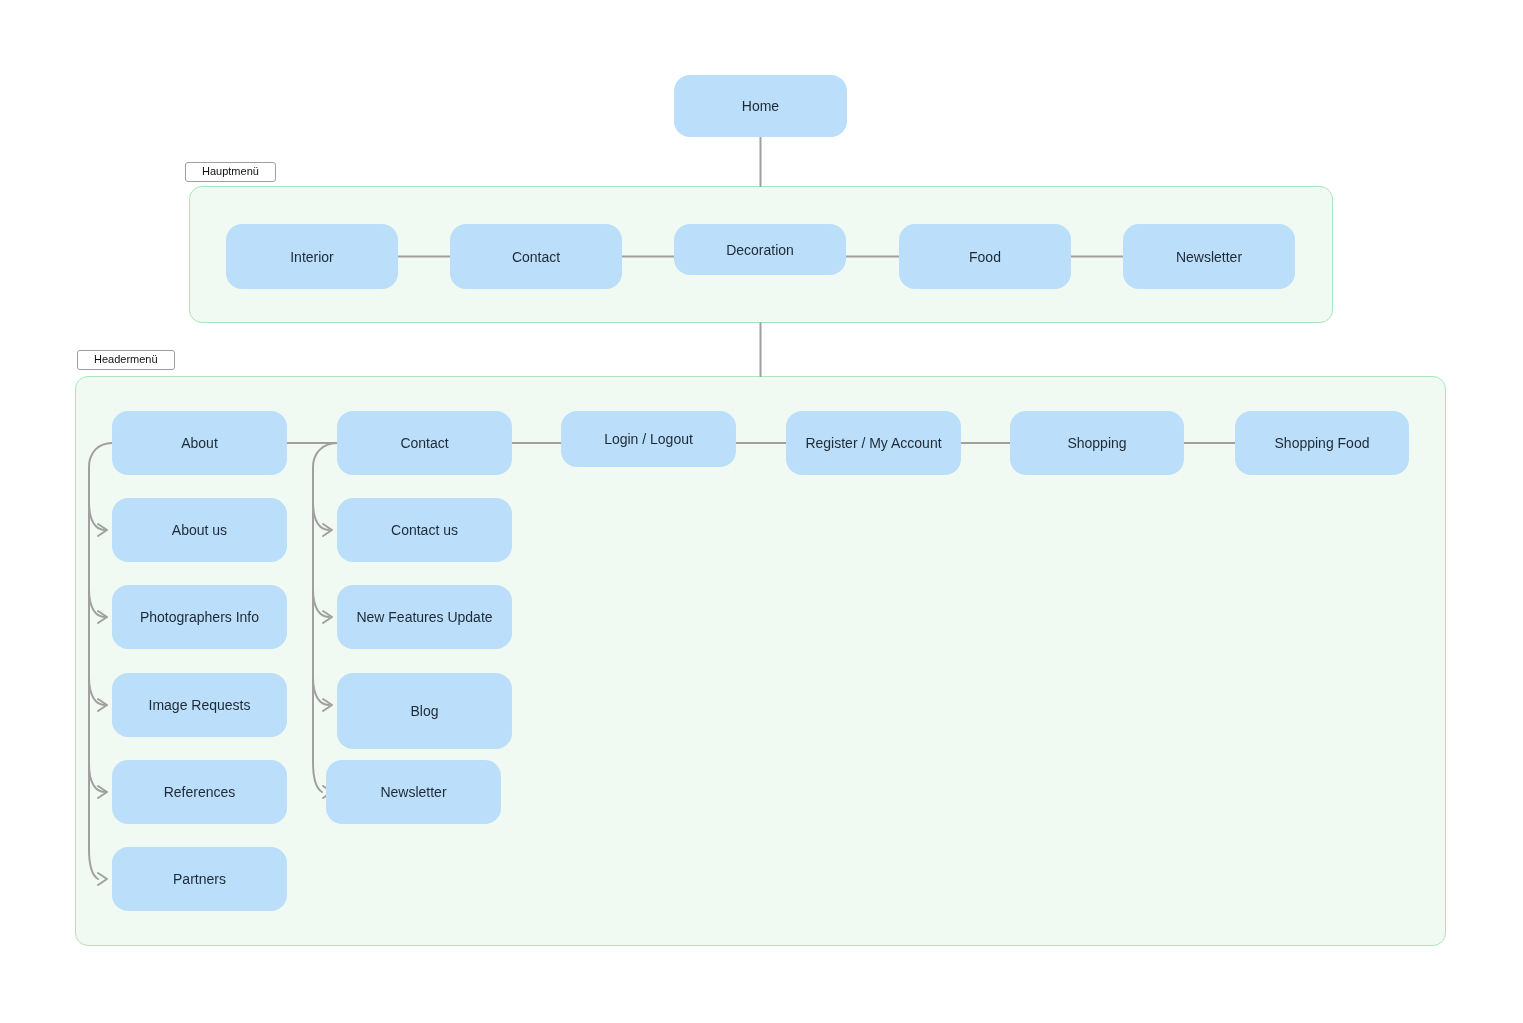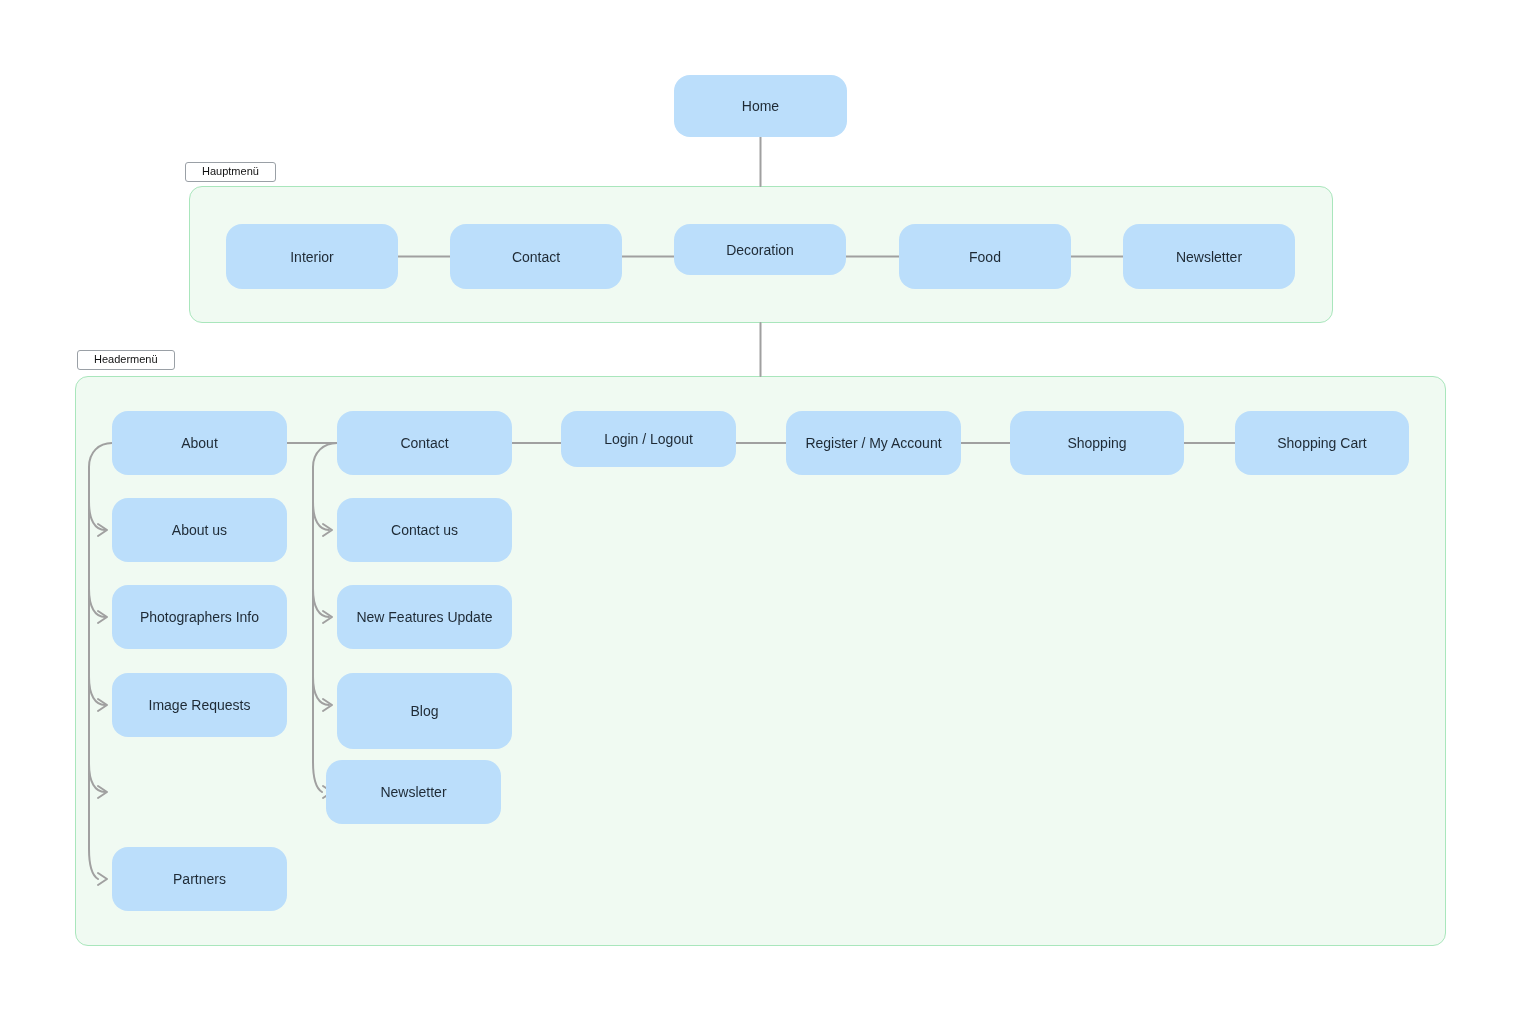--- a/index.html
+++ b/index.html
@@ -123,25 +123,26 @@
   <div class="node" style="left:450px;top:224px;width:172px;height:65px">Contact</div>
   <div class="node" style="left:674px;top:224px;width:172px;height:51px">Decoration</div>
   <div class="node" style="left:899px;top:224px;width:172px;height:65px">Food</div>
   <div class="node" style="left:1123px;top:224px;width:172px;height:65px">Newsletter</div>
 
   <div class="node" style="left:112px;top:411px;width:175px;height:64px">About</div>
   <div class="node" style="left:337px;top:411px;width:175px;height:64px">Contact</div>
   <div class="node" style="left:561px;top:411px;width:175px;height:56px">Login / Logout</div>
   <div class="node" style="left:786px;top:411px;width:175px;height:64px">Register / My Account</div>
   <div class="node" style="left:1010px;top:411px;width:174px;height:64px">Shopping</div>
-  <div class="node" style="left:1235px;top:411px;width:174px;height:64px">Shopping Cart</div>
+  <div class="node" style="left:1235px;top:411px;width:174px;height:64px">Shopping Food</div>
 
   <div class="node" style="left:112px;top:498px;width:175px;height:64px">About us</div>
   <div class="node" style="left:112px;top:585px;width:175px;height:64px">Photographers Info</div>
   <div class="node" style="left:112px;top:673px;width:175px;height:64px">Image Requests</div>
+  <div class="node" style="left:112px;top:760px;width:175px;height:64px">References</div>
   <div class="node" style="left:337px;top:498px;width:175px;height:64px">Contact us</div>
 
   <div class="node" style="left:112px;top:847px;width:175px;height:64px">Partners</div>
   <div class="node" style="left:337px;top:585px;width:175px;height:64px">New Features Update</div>
   <div class="node" style="left:337px;top:673px;width:175px;height:76px">Blog</div>
   <div class="node" style="left:326px;top:760px;width:175px;height:64px">Newsletter</div>
 
 </div>
 
 </body></html>

